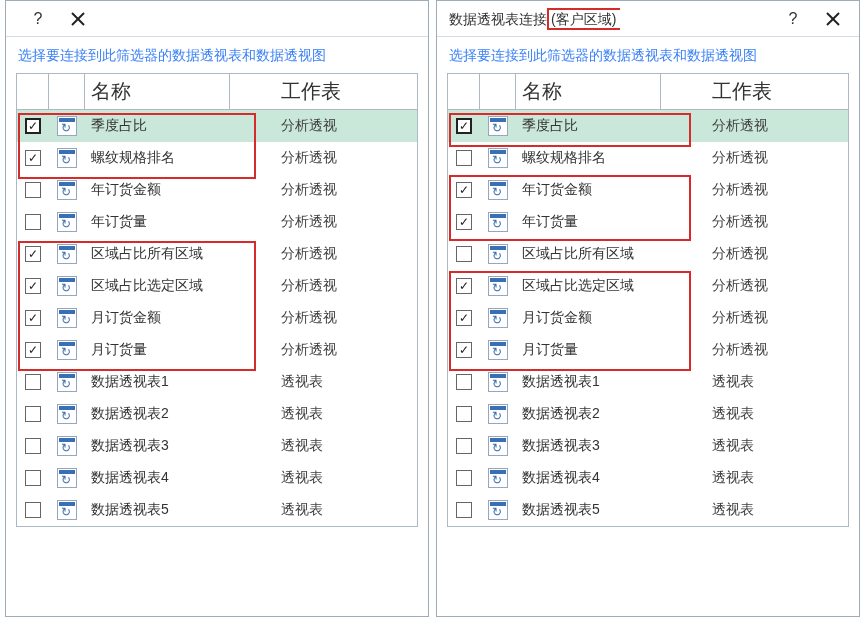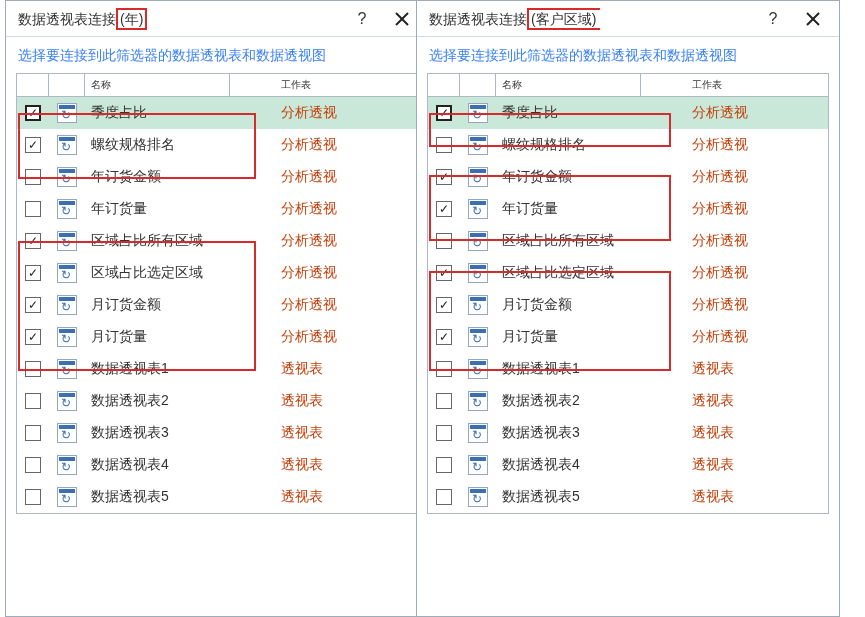--- a/index.html
+++ b/index.html
@@ -15,21 +15,21 @@
   }
   .dialog {
     position: absolute;
     border: 1px solid #9eabb9;
     background: #fff;
     width: 424px;
     height: 617px;
     top: 0;
   }
   .dialog-left { left: 5px; }
-  .dialog-right { left: 416px; }
+  .dialog-right { left: 436px; }
   .titlebar {
     display: flex;
     align-items: center;
     height: 36px;
     padding: 0 6px 0 12px;
     border-bottom: 1px solid #d4dde6;
   }
   .titlebar .title {
     flex: 1;
     font-size: 14px;
@@ -64,41 +64,41 @@
     border: 1px solid #aeb9c6;
     background: #fff;
   }
   .hdr {
     display: flex;
     border-bottom: 1px solid #aeb9c6;
     background: #fff;
   }
   .hdr .hcell {
     padding: 4px 6px;
-    font-size: 10px;
+    font-size: 20px;
     color: #333;
     border-right: 1px solid #aeb9c6;
   }
   .hdr .hcell:last-child { border-right: none; margin-left: 45px; }
   .col-chk { width: 32px; }
   .col-ico { width: 36px; }
   .col-name { flex: 1; }
   .col-ws { width: 142px; }
   .row {
     display: flex;
     align-items: center;
     height: 32px;
     position: relative;
   }
   .row.sel { background: #c9e8d9; }
   .row .cell { padding: 0 6px; }
   .row .cell.col-chk { display:flex; align-items:center; justify-content:center; }
   .row .cell.col-ico { display:flex; align-items:center; justify-content:center; }
   .row .cell.col-name { flex: 1; color: #333; }
-  .row .cell.col-ws { width: 142px; color: #c2410c; }
+  .row .cell.col-ws { width: 142px; color: #404040; }
   .cb {
     width: 16px; height: 16px;
     border: 1px solid #666;
     background: #fff;
     display: inline-flex;
     align-items: center;
     justify-content: center;
   }
   .cb.checked::after {
     content: "✓";
@@ -132,23 +132,20 @@
     position: absolute;
     border: 2px solid #d52b2b;
     pointer-events: none;
   }
 </style>
 </head>
 <body>
 
 <div class="dialog dialog-left">
   <div class="titlebar">
-    <div class="title">
-      <span>数据透视表连接</span><span class="title-hl">(年)</span>
-    </div>
     <div class="tbtn">
         <span>?</span>
       </div>
     <div class="tbtn close">
       <svg viewBox="0 0 14 14">
           <line x1="1" y1="1" x2="13" y2="13"></line>
           <line x1="13" y1="1" x2="1" y2="13"></line>
         </svg>
     </div>
   </div>

